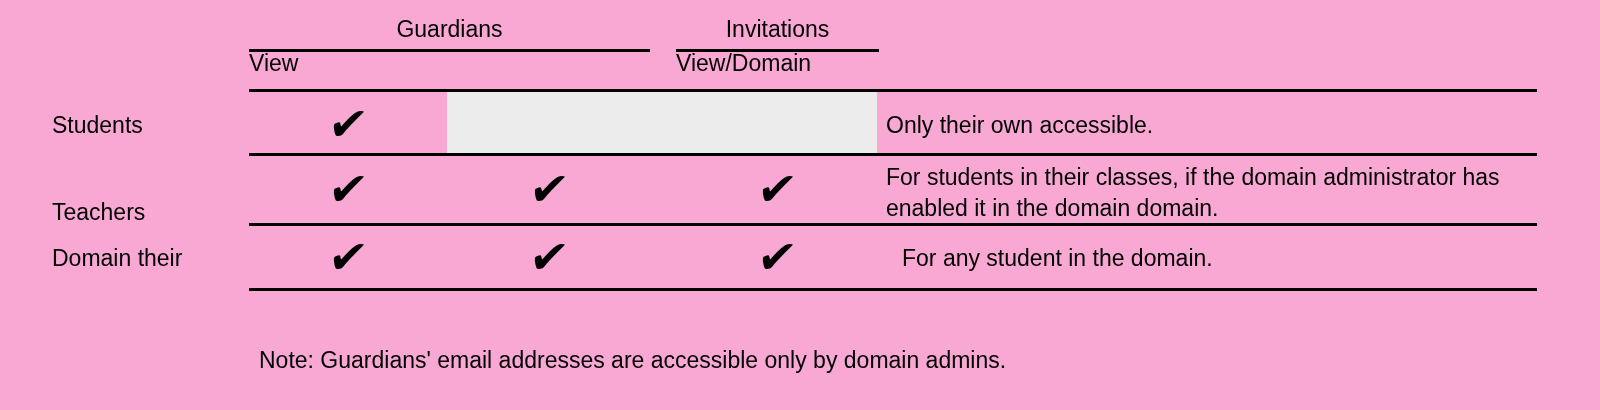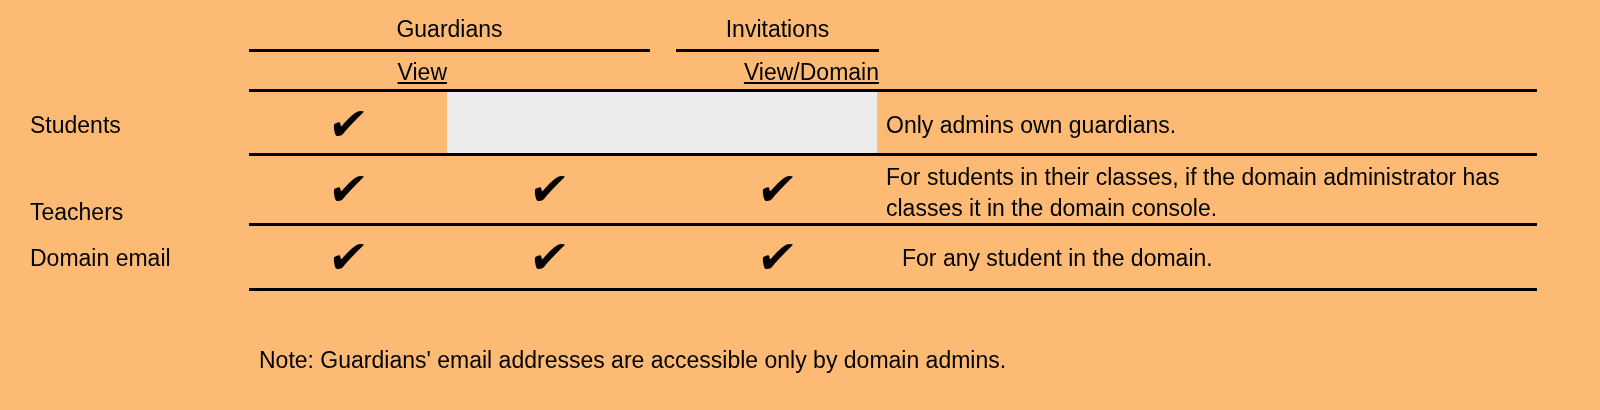--- a/index.html
+++ b/index.html
@@ -4,47 +4,46 @@
 <style>
   html, body {
     margin: 0;
     padding: 0;
     background: #ffffff;
   }
   .page {
     position: relative;
     width: 1600px;
     height: 410px;
-    background: #fdba74;
+    background: #f9a8d4;
     color: #000000;
     font-family: "Liberation Sans", "DejaVu Sans", sans-serif;
     font-size: 23px;
     overflow: hidden;
   }
   .rule {
     position: absolute;
     height: 3px;
     background: #000000;
   }
   .group-label {
     position: absolute;
     top: 13px;
     line-height: 32px;
     text-align: center;
   }
   .col-label {
     position: absolute;
-    top: 57px;
+    top: 48px;
     line-height: 30px;
-    text-align: right;
-    text-decoration: underline;
+    text-align: left;
   }
   .row-label {
     position: absolute;
-    left: 30px;
+    left: 52px;
     line-height: 30px;
     white-space: nowrap;
   }
   .check {
     position: absolute;
     width: 60px;
     height: 50px;
     line-height: 48px;
     text-align: center;
     font-size: 46px;
@@ -85,31 +84,31 @@
   <div class="rule" style="left:676px; top:49px; width:203px;"></div>
 
   <div class="col-label" style="left:249px; width:198px;">View</div>
   <div class="col-label" style="left:676px; width:203px;">View/Domain</div>
 
   <div class="rule" style="left:249px; top:89px; width:1288px;"></div>
 
   <div class="disabled-block"></div>
   <div class="row-label" style="top:110px;">Students</div>
   <div class="check" style="left:318px; top:100px;">✔</div>
-  <div class="note" style="top:110px;">Only admins own guardians.</div>
+  <div class="note" style="top:110px;">Only their own accessible.</div>
   <div class="rule" style="left:249px; top:153px; width:1288px;"></div>
 
   <div class="row-label" style="top:178px;margin-top:19px;">Teachers</div>
   <div class="check" style="left:318px; top:165px;">✔</div>
   <div class="check" style="left:519px; top:165px;">✔</div>
   <div class="check" style="left:747px; top:165px;">✔</div>
-  <div class="note" style="top:162px;">For students in their classes, if the domain administrator has classes it in the domain console.</div>
+  <div class="note" style="top:162px;">For students in their classes, if the domain administrator has enabled it in the domain domain.</div>
   <div class="rule" style="left:249px; top:223px; width:1288px;"></div>
 
-  <div class="row-label" style="top:243px;">Domain email</div>
+  <div class="row-label" style="top:243px;">Domain their</div>
   <div class="check" style="left:318px; top:233px;">✔</div>
   <div class="check" style="left:519px; top:233px;">✔</div>
   <div class="check" style="left:747px; top:233px;">✔</div>
   <div class="note" style="top:243px;margin-left:16px;">For any student in the domain.</div>
   <div class="rule" style="left:249px; top:288px; width:1288px;"></div>
 
   <div class="footnote">Note: Guardians' email addresses are accessible only by domain admins.</div>
 
 </div>
 

